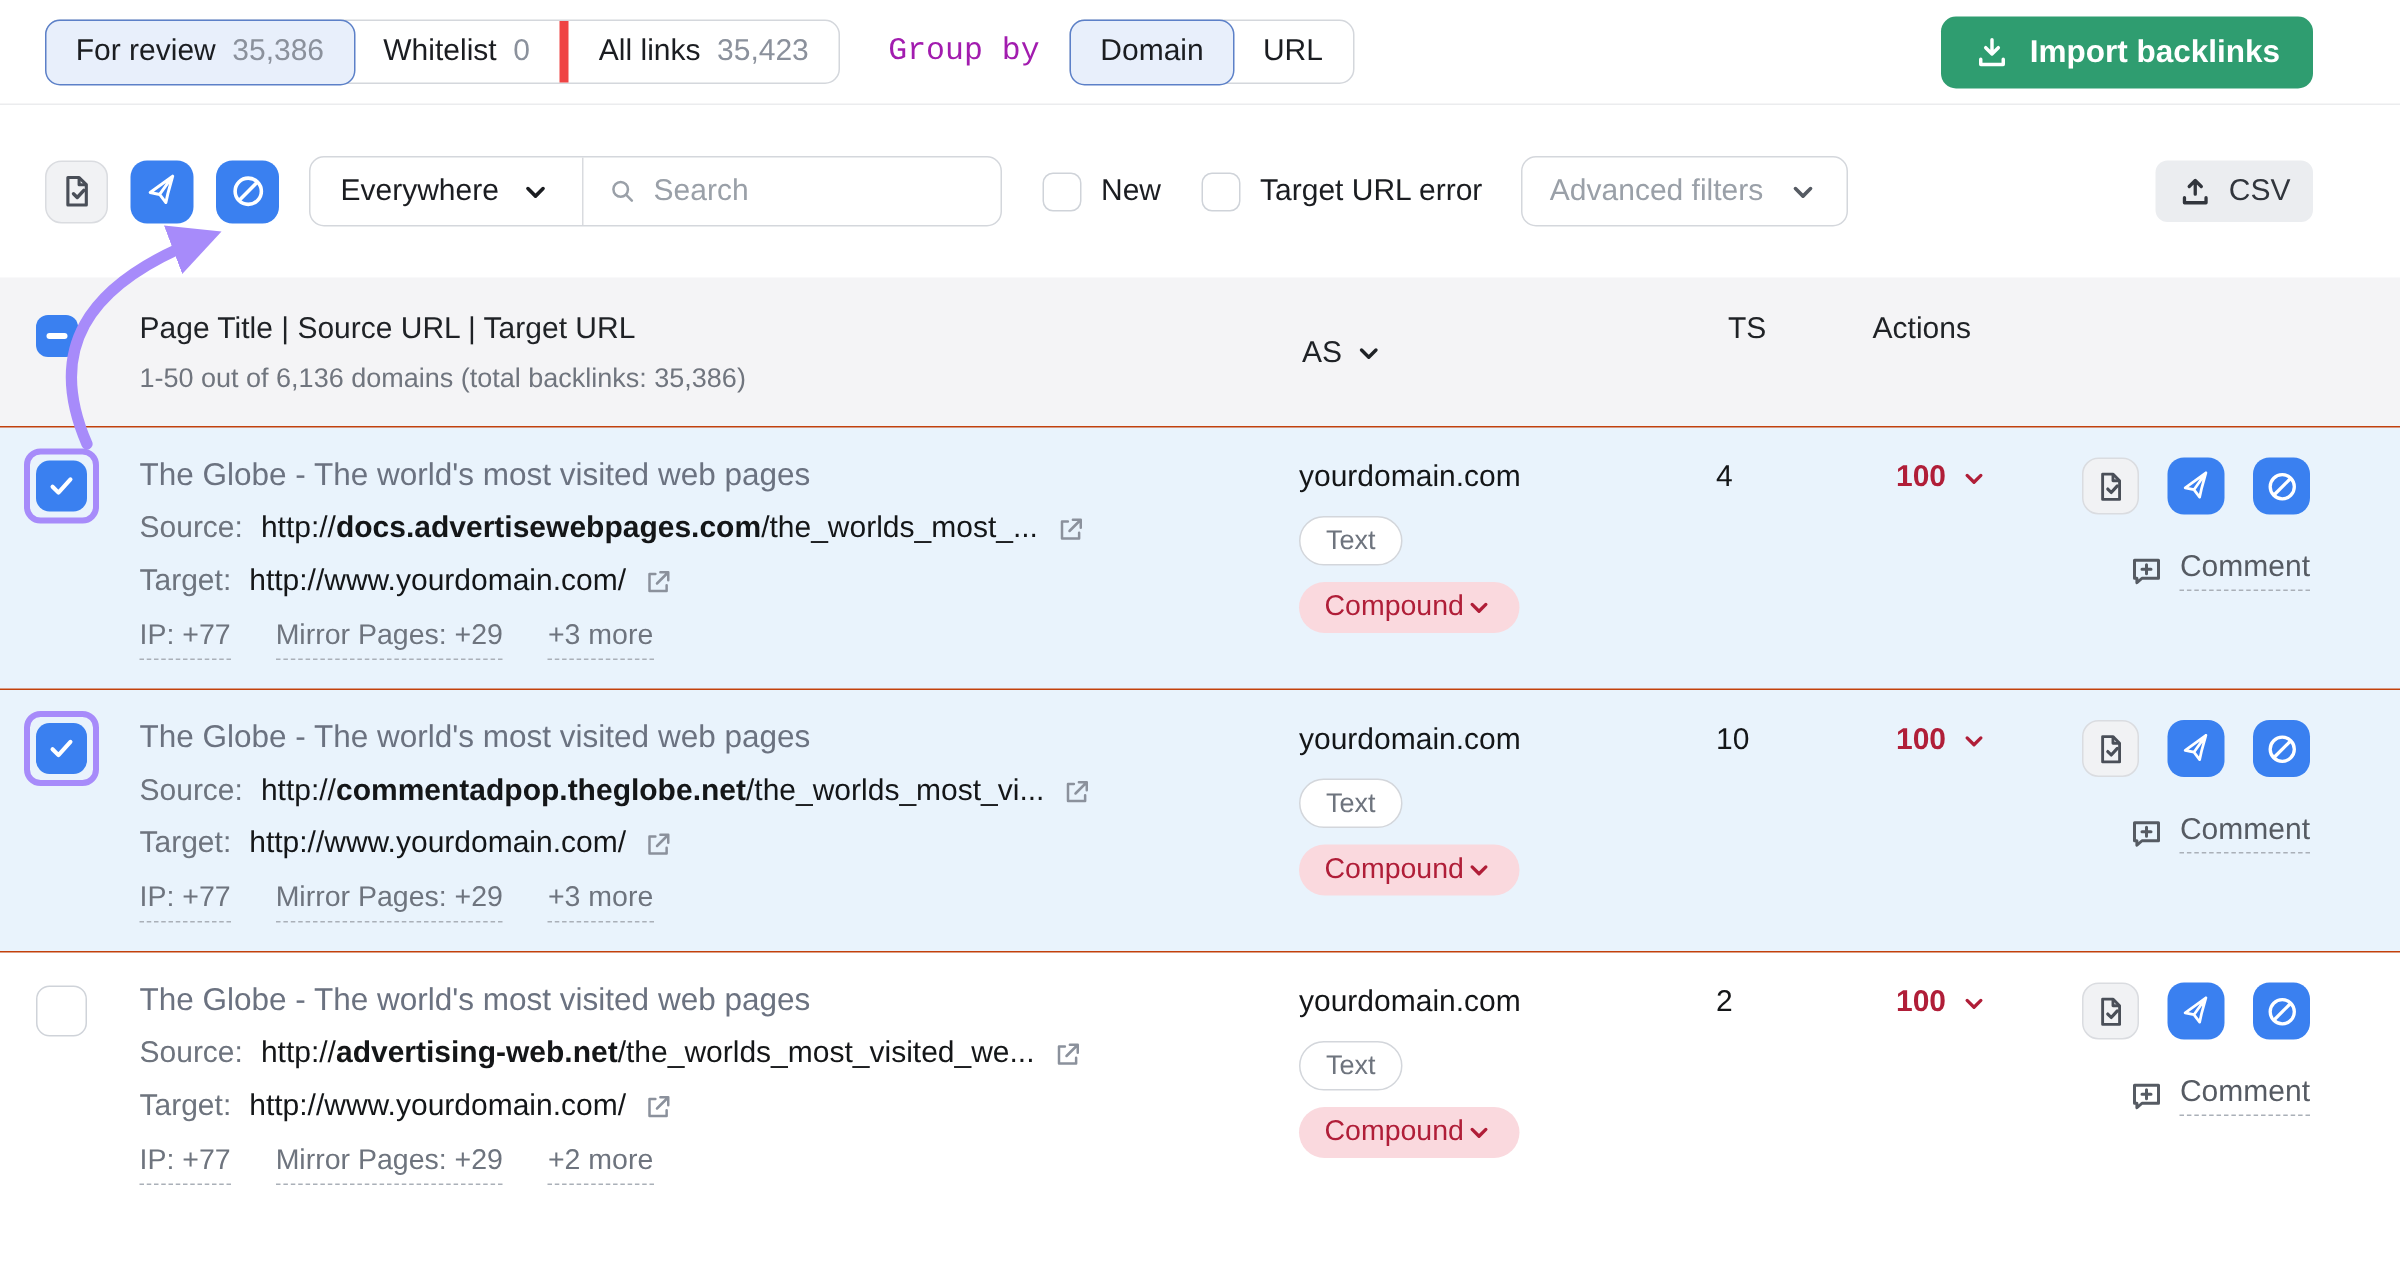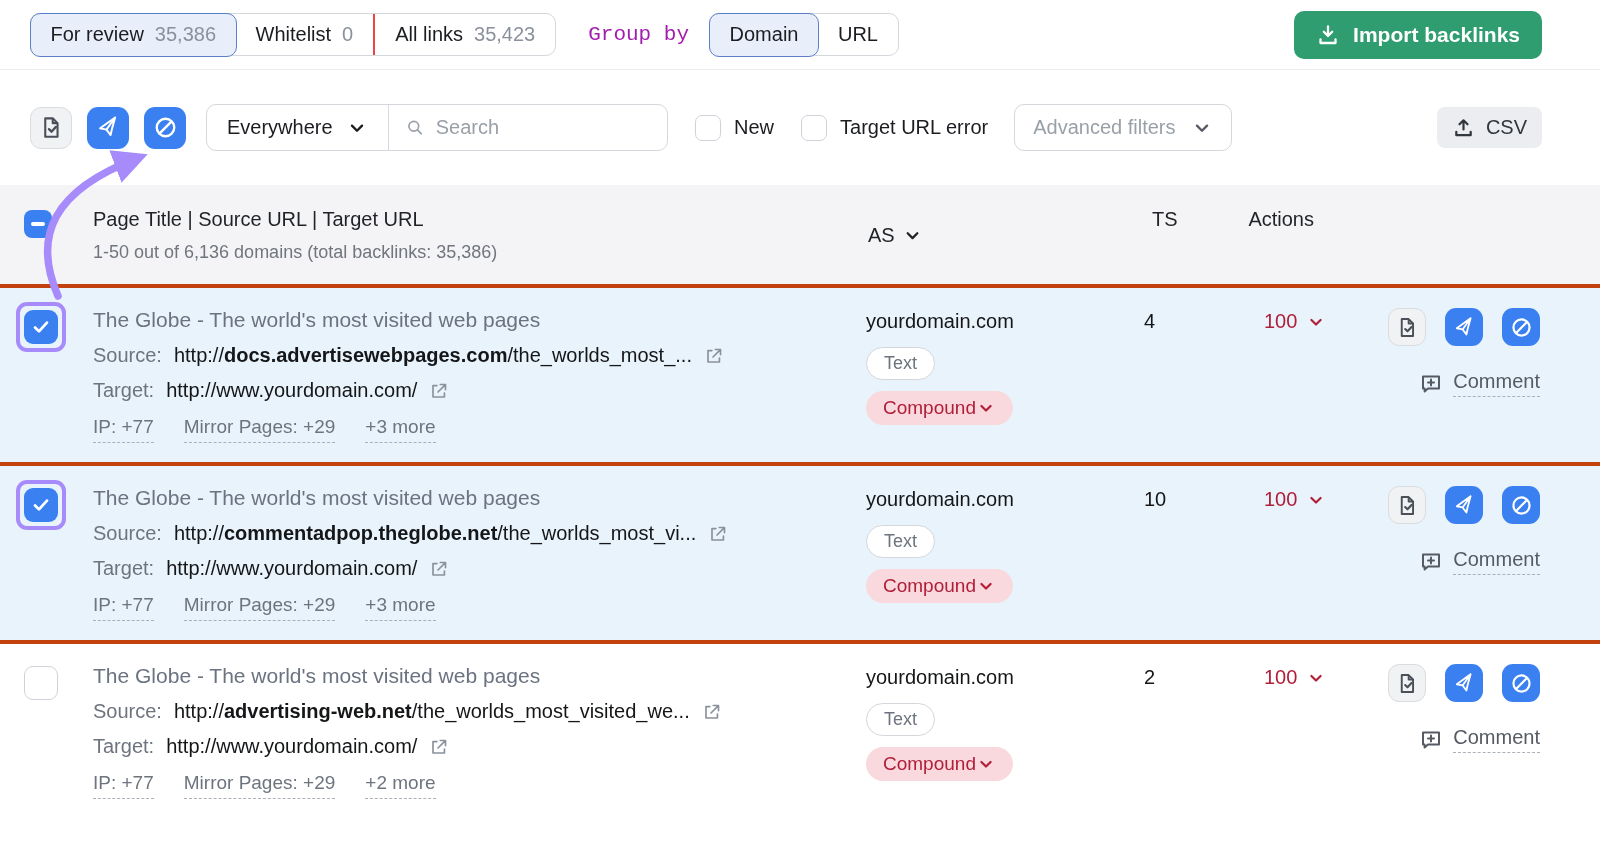--- a/index.html
+++ b/index.html
@@ -6,21 +6,21 @@
   html,body { width:1600px; height:849px; overflow:hidden; background:#fff;
     font-family:"Liberation Sans","DejaVu Sans",sans-serif; color:#1b1d21; }
   .app { position:relative; width:1600px; height:608px; background:#fff; }
 
   
   .topbar { height:70px; display:flex; align-items:center; padding:0 58px 0 30px;
     border-bottom:1px solid #ebecee; background:#fff; }
   .seg { display:flex; align-items:stretch; border:1px solid #d4d7dc; border-radius:10px; background:#fff; }
   .seg-item { display:flex; align-items:center; gap:11px; padding:9px 20px; font-size:20px;
     color:#1b1d21; cursor:pointer; position:relative; }
-  .seg-item + .seg-item { border-left:2px solid #ef4444; }
+  .seg-item + .seg-item { border-left:6px solid #ef4444; }
   .seg-item.active { background:#e8effb; border:1.5px solid #5c80c8; border-radius:10px;
     margin:-1.5px; z-index:2; }
   .seg-item.active + .seg-item { border-left:none; }
   .seg-count { color:#8b919c; }
   .groupby-label { margin-left:32px; font-size:21px; color:#a21caf;font-family:Liberation Mono, monospace; }
   .seg.group { margin-left:20px; }
   .import-btn { margin-left:auto; display:flex; align-items:center; gap:13px;
     background:#2f9d70; color:#fff; border:none; border-radius:10px;
     padding:12px 22px; font-size:21px; font-weight:bold; cursor:pointer; }
 
@@ -56,21 +56,21 @@
   .cell-ts { padding-left:16px; }
   .cell-actions { padding-right:60px; }
   .th { font-size:20px; color:#1f2226; }
   .th-sub { margin-top:11px; font-size:18px; color:#70757e; }
   .th-as { display:flex; align-items:center; gap:7px; cursor:pointer; }
   .th-actions { text-align:right; }
   .hdr-cb { width:28px; height:28px; border-radius:8px; background:#3a80f0; display:flex;
     align-items:center; justify-content:center; cursor:pointer; margin-top:2px; }
   .hdr-cb .bar { width:14px; height:4px; border-radius:2px; background:#fff; }
 
-  .row { border-top:4px solid #c2410c; padding:20px 0 19px; background:#fff; }
+  .row { border-top:1px solid #c2410c; padding:20px 0 19px; background:#fff; }
   .row.sel { background:#e9f3fc; }
   .rowcb { width:34px; height:34px; border-radius:9px; cursor:pointer; display:flex;
     align-items:center; justify-content:center; margin-top:2px; }
   .rowcb.checked { background:#3a80f0; }
   .rowcb.unchecked { background:#fff; border:1.5px solid #cfd3d9; }
   .purple-box { position:absolute; left:16px; top:-6px; width:50px; height:50px;
     border:4px solid #a78bfa; border-radius:11px; pointer-events:none; }
   .row-title { font-size:21px; color:#6b7280; }
   .url-line { margin-top:12px; display:flex; align-items:center; gap:12px; font-size:20px; }
   .url-label { color:#6e747e; }
@@ -80,21 +80,21 @@
   .meta-item { font-size:19px; color:#6e747e; border-bottom:1.5px dashed #aab0b8;
     padding-bottom:4px; cursor:pointer; }
   .anchor-domain { font-size:20px; color:#141618; padding-top:2px; }
   .pill-text { display:inline-flex; margin-top:14px; padding:5px 17px; border:1px solid #d3d6db;
     border-radius:999px; font-size:18px; color:#6e747e; background:#fff; }
   .pill-compound { display:inline-flex; align-items:center; margin-top:11px;
     padding:6px 17px; background:#fad9de; color:#b01e38; border-radius:999px; font-size:19px;
     cursor:pointer; width:max-content; }
   .as-val { font-size:20px; color:#141618; padding-top:2px; }
   .ts-val { display:flex; align-items:center; gap:9px; color:#b01e38; font-size:20px;
-    font-weight:normal; cursor:pointer; padding-top:2px; }
+    font-weight:bold; cursor:pointer; padding-top:2px; }
   .cell-actions { display:flex; flex-direction:column; align-items:flex-end; }
   .action-btns { display:flex; gap:19px; }
   .action-btns .icon-btn { width:38px; height:38px; margin:0; }
   .comment { margin-top:24px; display:flex; align-items:center; gap:10px; color:#565b63;
     font-size:20px; cursor:pointer; }
   .comment-text { border-bottom:1.5px dashed #aab0b8; padding-bottom:3px; }
   .anchor-stack { display:flex; flex-direction:column; align-items:flex-start; }
 
   .annotation-arrow { position:absolute; left:20px; top:118px; width:185px; height:200px;
     pointer-events:none; z-index:5; }

